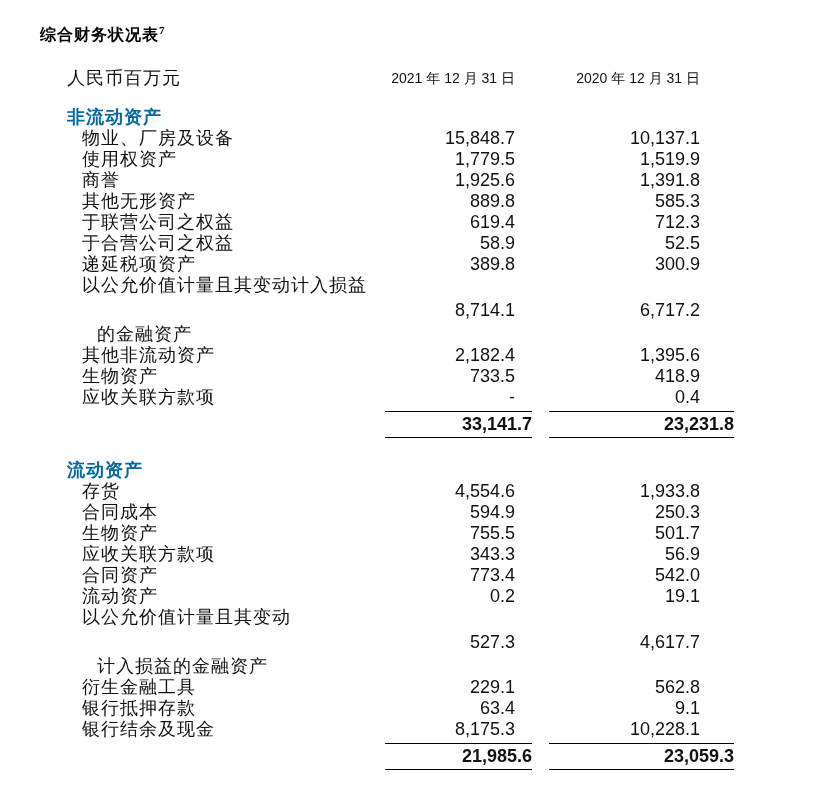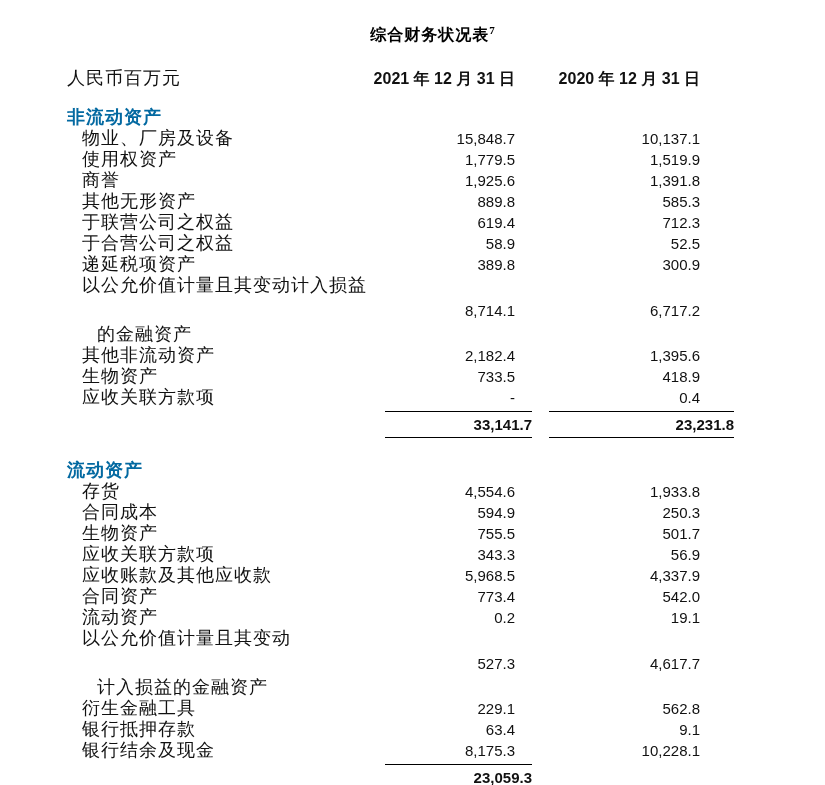--- a/index.html
+++ b/index.html
@@ -17,48 +17,47 @@
     padding: 20px 0 0 40px;
   }
   .title {
     font-family: "Liberation Serif", serif;
     font-size: 16px;
     font-weight: bold;
     line-height: 20px;
     letter-spacing: 1px;
     margin-bottom: 23px;
     color: #000000;
-    text-align: center;
   }
   .title sup {
     font-size: 11px;
     vertical-align: super;
     letter-spacing: 0;
   }
   .row {
     display: grid;
     grid-template-columns: 328px 147px 185px;
     align-items: center;
   }
   .cell { line-height: 21px; }
   .label {
     font-family: "Liberation Serif", serif;
     font-size: 18px;
     letter-spacing: 1px;
   }
   .num {
     text-align: right;
-    font-size: 15px;
+    font-size: 18px;
     font-family: "Liberation Sans", sans-serif;
   }
   .header-row { margin-bottom: 18px; }
   .unit-label { padding-left: 27px; }
   .col-head {
-    font-weight: bold;
-    font-size: 16px;
+    font-weight: normal;
+    font-size: 14px;
     white-space: nowrap;
   }
   .section-head {
     font-weight: bold;
     padding-left: 27px;
     color: #0369a1;
   }
   .item-label { padding-left: 42px; }
   .item-label .line2 { padding-left: 15px; margin-top: 28px; }
   .subtotal-row { margin-top: 3px; gap: 17px; }
@@ -190,25 +189,20 @@
     <div class="cell label item-label">生物资产</div>
     <div class="cell num">755.5</div>
     <div class="cell num">501.7</div>
   </div>
   <div class="row">
     <div class="cell label item-label">应收关联方款项</div>
     <div class="cell num">343.3</div>
     <div class="cell num">56.9</div>
   </div>
   <div class="row">
-    <div class="cell label item-label">应收账款及其他应收款</div>
-    <div class="cell num">5,968.5</div>
-    <div class="cell num">4,337.9</div>
-  </div>
-  <div class="row">
     <div class="cell label item-label">合同资产</div>
     <div class="cell num">773.4</div>
     <div class="cell num">542.0</div>
   </div>
   <div class="row">
     <div class="cell label item-label">流动资产</div>
     <div class="cell num">0.2</div>
     <div class="cell num">19.1</div>
   </div>
   <div class="row">
@@ -230,20 +224,21 @@
     <div class="cell num">9.1</div>
   </div>
   <div class="row">
     <div class="cell label item-label">银行结余及现金</div>
     <div class="cell num">8,175.3</div>
     <div class="cell num">10,228.1</div>
   </div>
 
   <div class="row subtotal-row">
     <div class="cell label"></div>
+    <div class="cell num">21,985.6</div>
     <div class="cell num">23,059.3</div>
   </div>
 
   <div class="row total-row">
     <div class="cell label">总资产</div>
     <div class="cell num">55,127.4</div>
     <div class="cell num">46,291.2</div>
   </div>
 
 </div>

